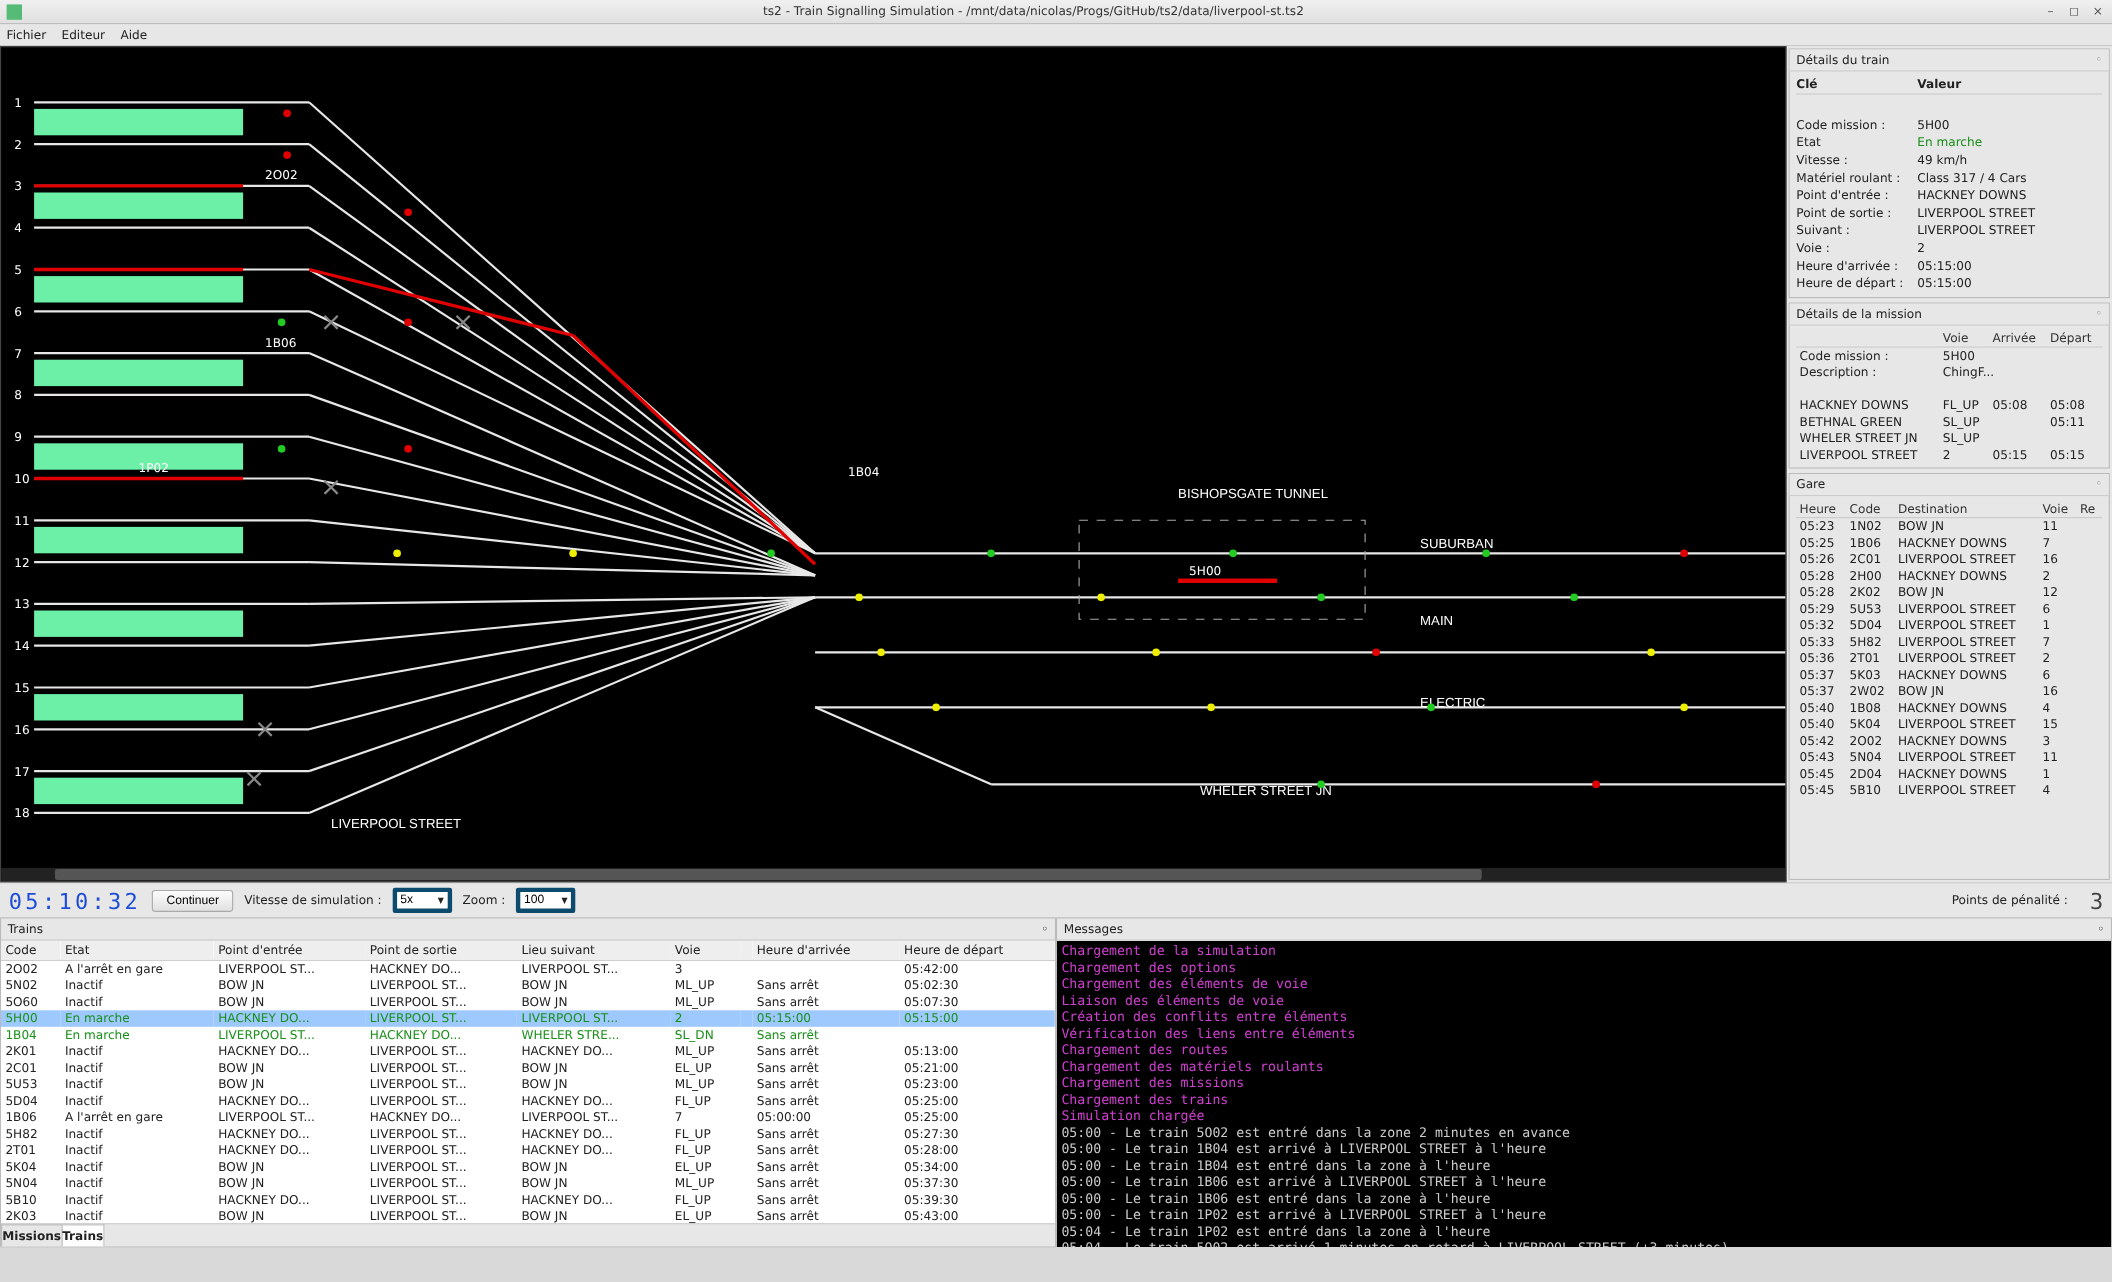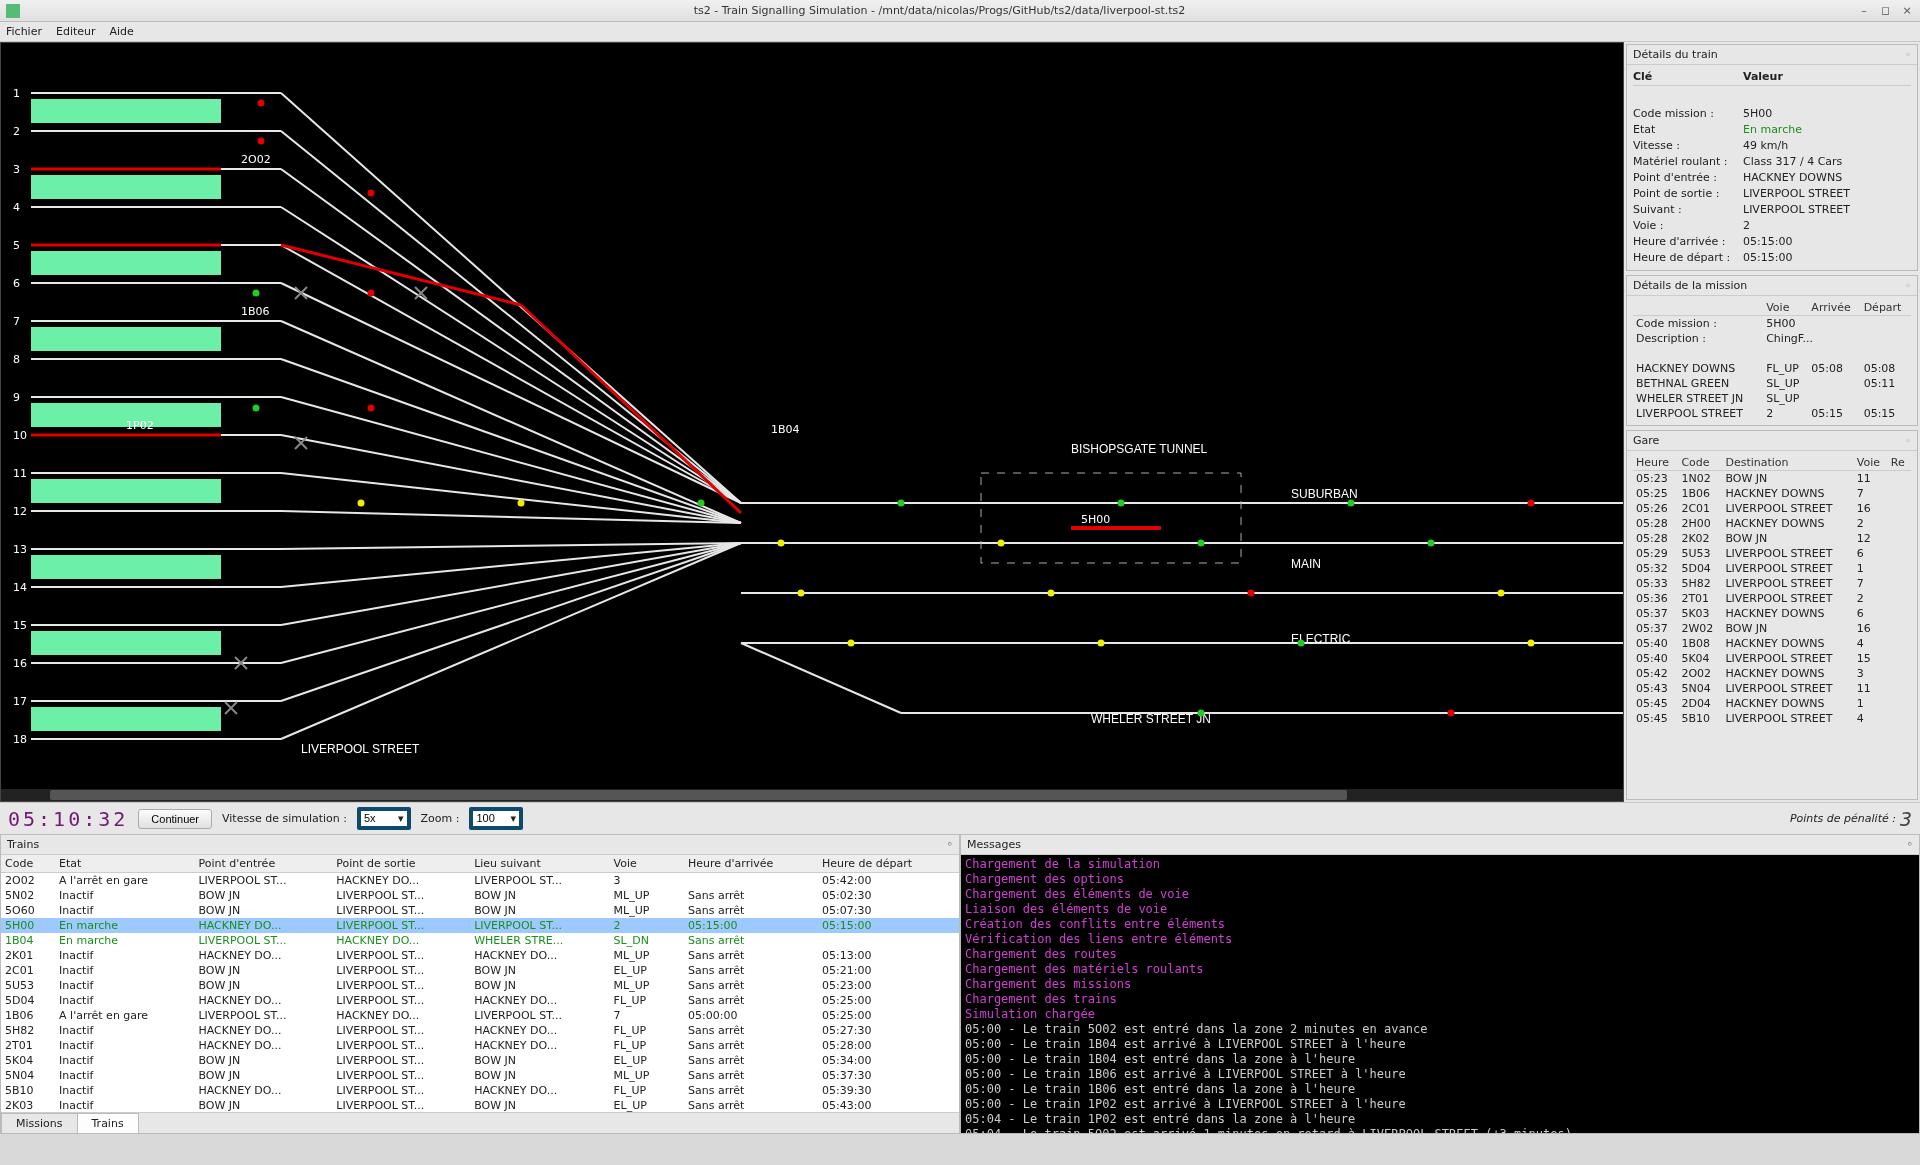--- a/index.html
+++ b/index.html
@@ -19,40 +19,40 @@
 .panel .pb { padding: 4px 6px; }
 .kv { display: flex; font-size: 11px; line-height: 16px; }
 .kv .k { width: 110px; }
 .kv .v { flex: 1; }
 .kvh { font-weight: bold; border-bottom: 1px solid #ccc; margin-bottom: 20px; }
 .green { color: #1a8f1a; }
 .mtable { width: 100%; border-collapse: collapse; font-size: 11px; }
 .mtable th { text-align: left; font-weight: normal; color: #333; border-bottom: 1px solid #ccc; padding: 1px 3px; }
 .mtable td { padding: 1px 3px; white-space: nowrap; }
 .ctlbar { background: #e7e7e7; height: 32px; border-top: 1px solid #c7c7c7; display: flex; align-items: center; padding: 0 8px; gap: 10px; }
-.clock { font-family: "DejaVu Sans Mono", monospace; font-size: 20px; letter-spacing: 3px; color: #701a75; }
+.clock { font-family: "DejaVu Sans Mono", monospace; font-size: 20px; letter-spacing: 3px; color: #1d4ed8; }
 .btn { background: linear-gradient(#fdfdfd,#e0e0e0); border: 1px solid #aaa; border-radius: 3px; padding: 3px 12px; cursor: pointer; font-size: 11px; }
 .spin { display: inline-flex; align-items: flex-start; border: 4px solid #0c4a6e; background: #fff; padding: 1px 3px; border-radius: 2px; }
 .spin input { width: 34px; border: none; outline: none; font-size: 11px; }
-.penalty { margin-left: auto; display: flex; align-items: center; gap: 4px; font-style: italic; }
+.penalty { margin-left: auto; display: flex; align-items: center; gap: 20px; }
 .penalty .num { font-family: monospace; font-size: 20px; color: #444; }
 .bottomrow { display: flex; height: 300px; }
 .trainspanel { flex: 1; background: #e7e7e7; border: 1px solid #bbb; display: flex; flex-direction: column; }
 .msgpanel { flex: 1; background: #e7e7e7; border: 1px solid #bbb; display: flex; flex-direction: column; }
 .ph2 { padding: 3px 6px; border-bottom: 1px solid #ccc; display: flex; justify-content: space-between; align-items: center; }
 .listwrap { flex: 1; overflow: auto; background: #fff; }
 .msgpanel .listwrap { background: #000; color: #ccc; font-family: "DejaVu Sans Mono", monospace; font-size: 12px; padding: 2px 4px; line-height: 15px; white-space: pre; }
 .magenta { color: #d040d0; }
 .ttable { width: 100%; border-collapse: collapse; font-size: 11px; }
 .ttable th { text-align: left; font-weight: normal; background: #eee; border-bottom: 1px solid #ccc; padding: 2px 4px; position: sticky; top: 0; }
 .ttable td { padding: 1px 4px; white-space: nowrap; }
 .ttable tr.running td { color: #1a8f1a; }
 .ttable tr.sel td { background: #9ec9ff; }
 .tabs { display: flex; background: #e7e7e7; border-top: 1px solid #ccc; }
-.tab { padding: 3px 14px; border: 1px solid #bbb; border-bottom: none; background: #e7e7e7; cursor: pointer; margin-right: -1px; }
+.tab { padding: 3px 0; border: 1px solid #bbb; border-bottom: none; background: #e7e7e7; cursor: pointer; margin-right: -1px; font-weight: bold; }
 .tab.active { background: #fdfdfd; }
 
 .trackview svg { position: absolute; top: 0; left: 0; }
 .tracklbl { fill: #fff; font-size: 12px; font-family: Arial; }
 .trainlbl { fill: #fff; font-size: 11px; }
 .platnum { fill: #fff; font-size: 11px; }
 .scrollbar { position: absolute; bottom: 0; left: 0; right: 0; height: 12px; background: #222; }
 .scrollbar .thumb { position: absolute; left: 3%; width: 80%; top: 1px; bottom: 1px; background: #555; border-radius: 2px; }
 .station-scroll { overflow-y: auto; max-height: 280px; }
 </style>

